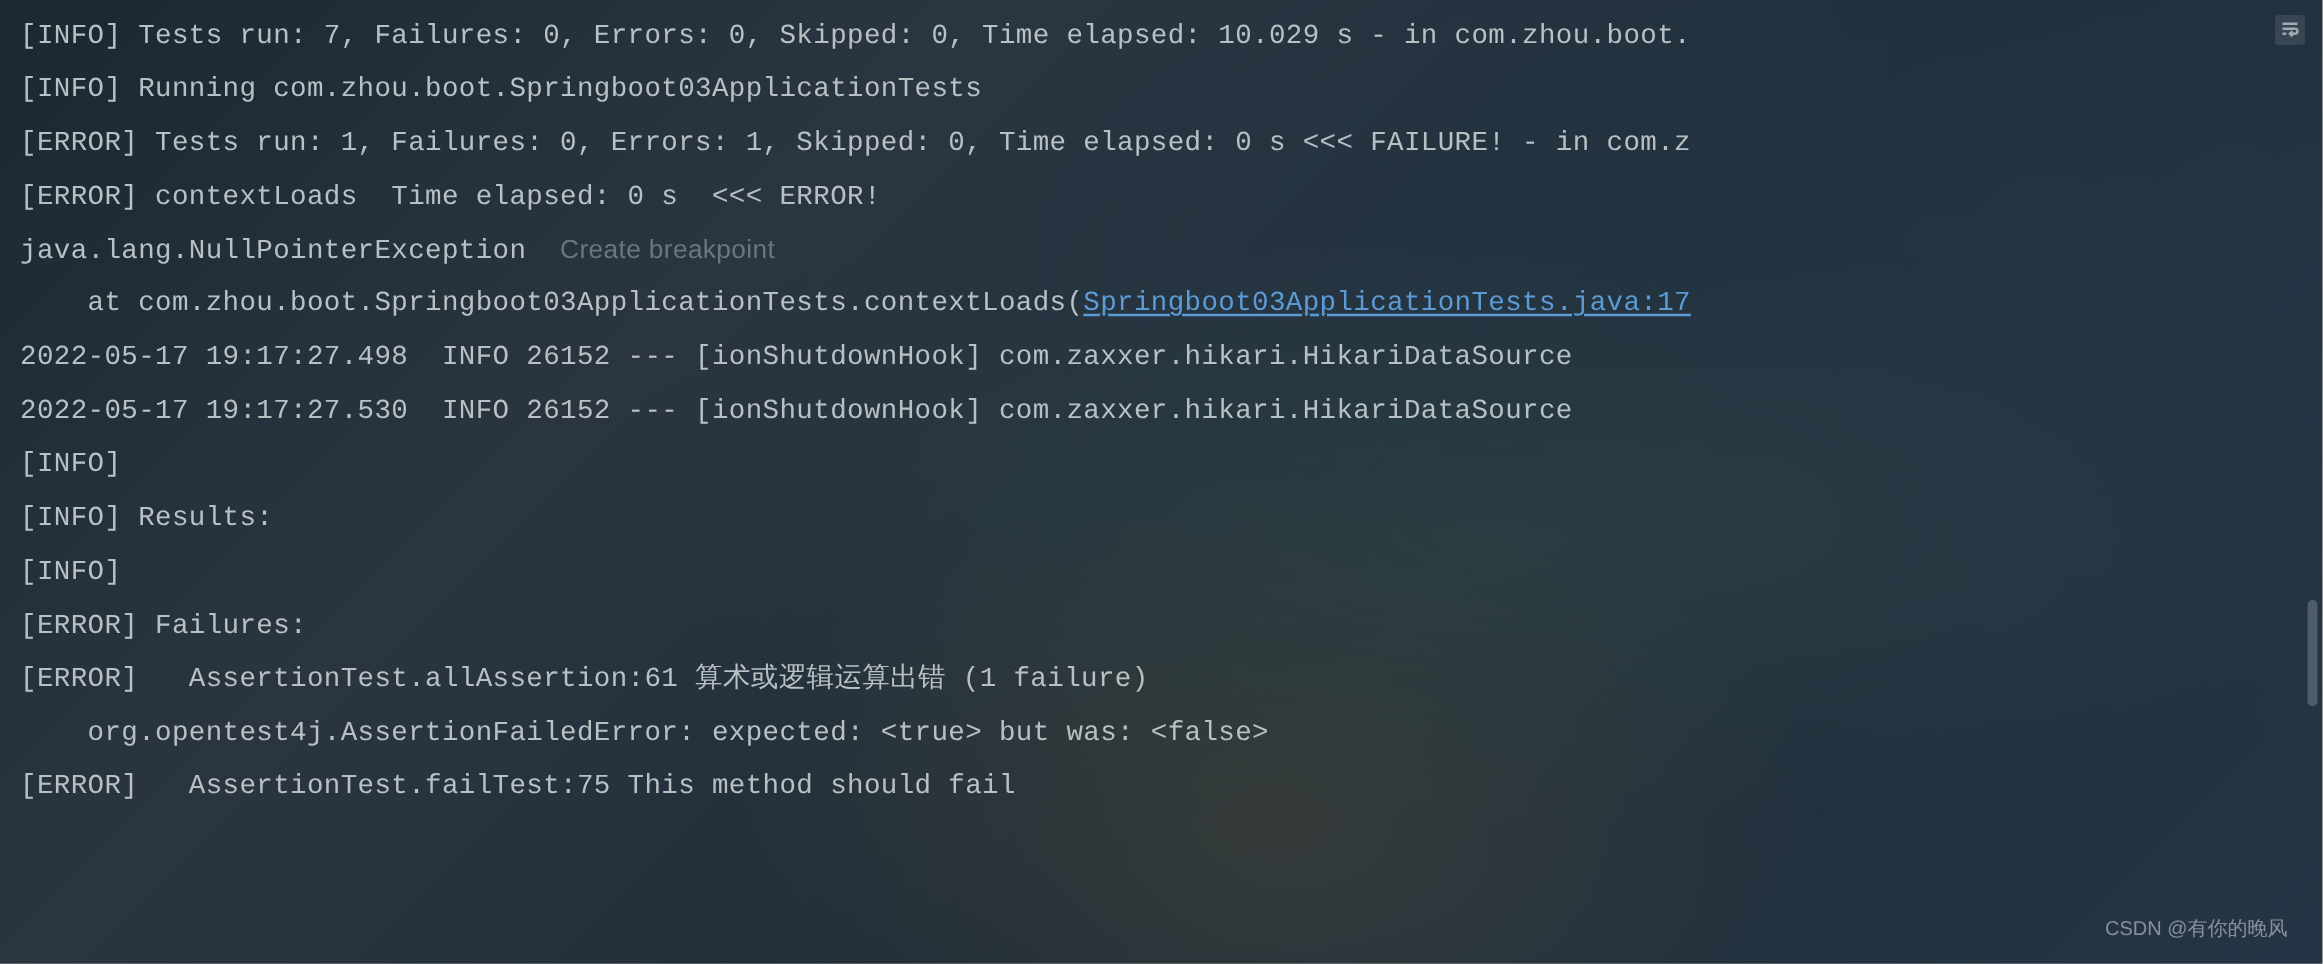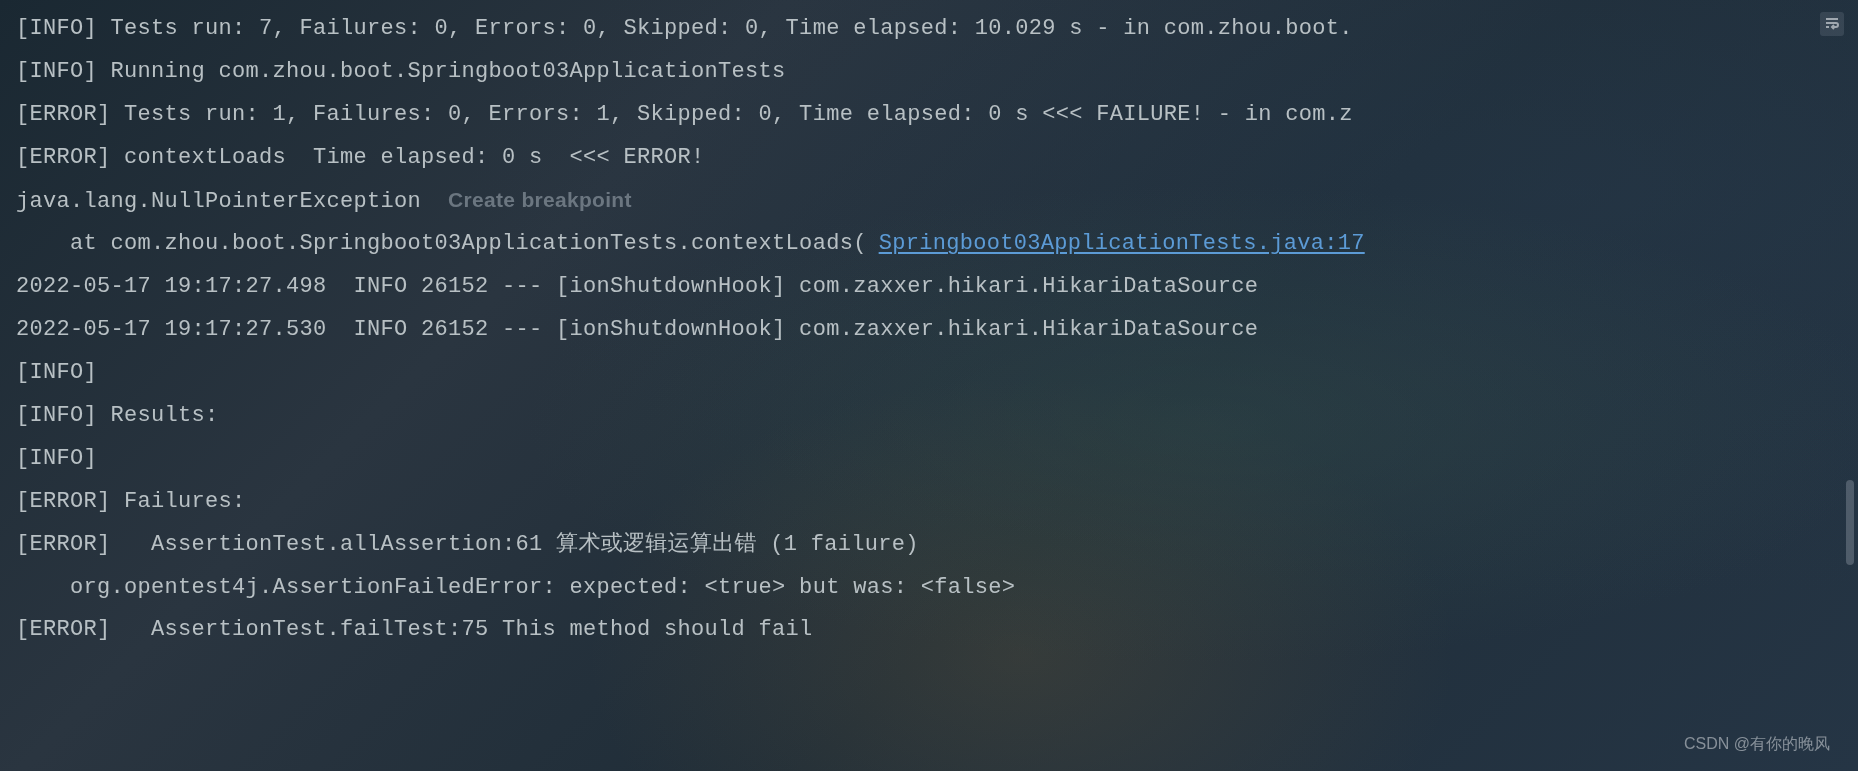--- a/index.html
+++ b/index.html
@@ -42,27 +42,25 @@
       display: block;
       white-space: pre;
     }
     .underline {
       text-underline-offset: 3px;
     }
     .link {
       color: #5c9bd6;
       text-decoration: underline;
       text-underline-offset: 3px;
-      margin-left: 12px;
     }
     .hint {
       color: #6b7680;
       font-family: -apple-system, BlinkMacSystemFont, 'Segoe UI', sans-serif;
       font-size: 21px;
-      font-weight: bold;
     }
     .toolbar-icon {
       position: absolute;
       top: 12px;
       right: 14px;
       width: 24px;
       height: 24px;
       background: rgba(180,190,200,0.15);
       border-radius: 3px;
       display: flex;

